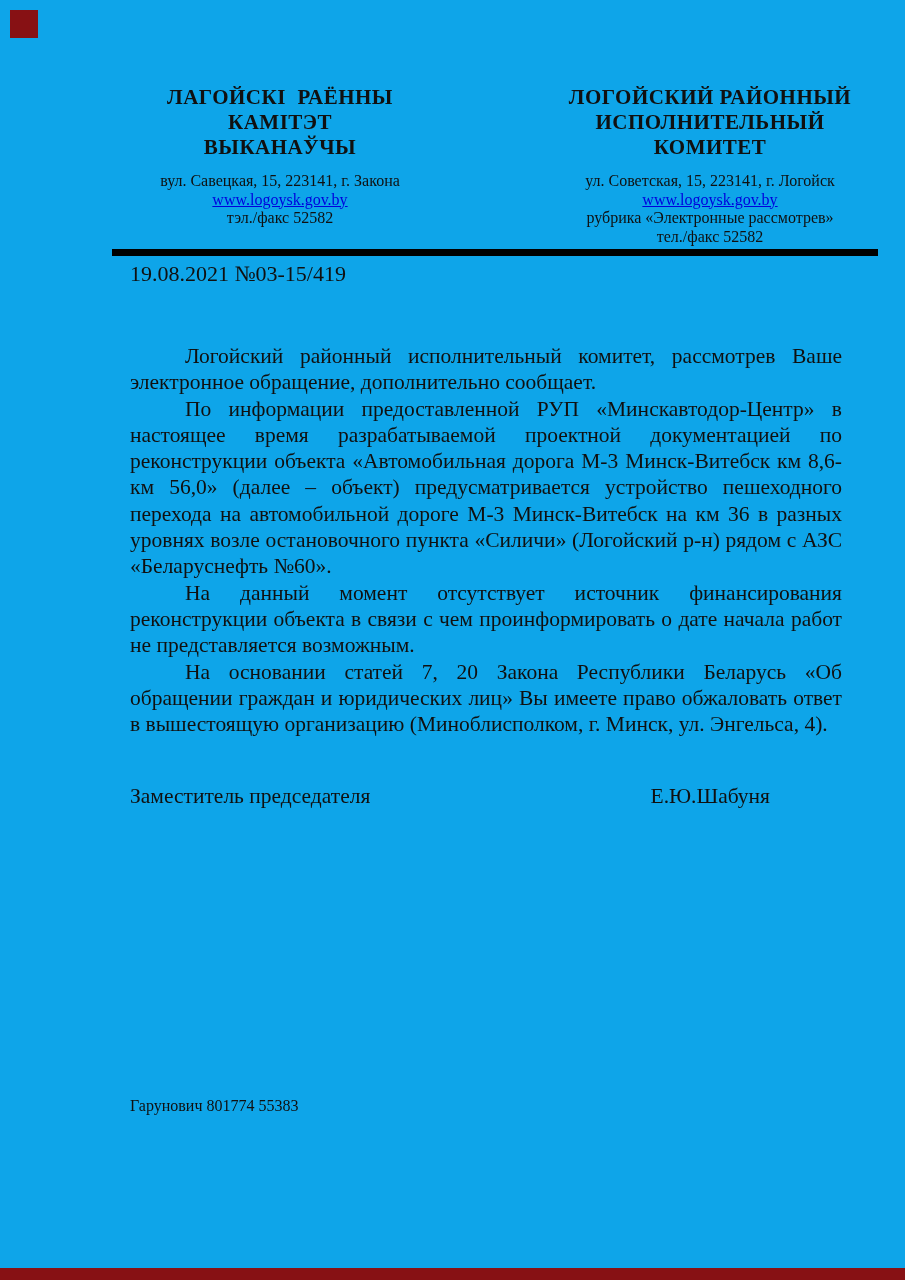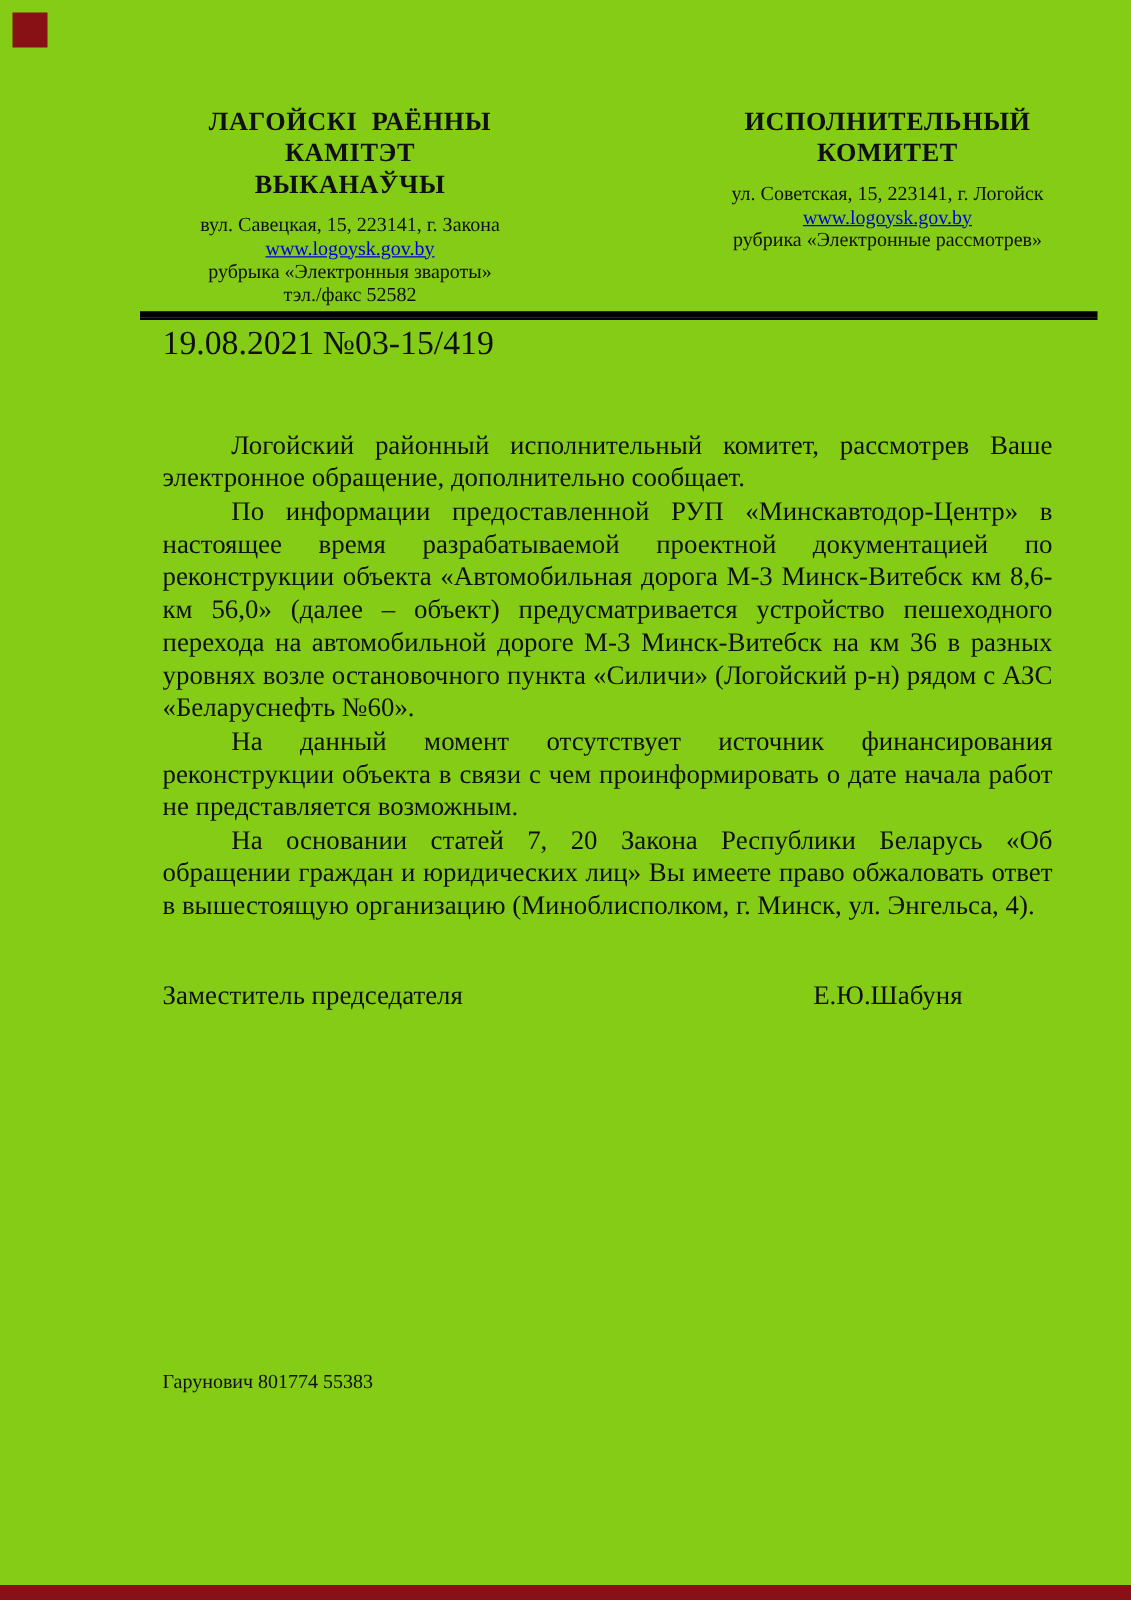--- a/index.html
+++ b/index.html
@@ -6,21 +6,21 @@
     --accent-red:#871114;
     --link-blue:#0000dd;
     --ink:#101010;
   }
   *{margin:0;padding:0;box-sizing:border-box;}
   html,body{background:#ffffff;}
   .page{
     position:relative;
     width:905px;
     height:1280px;
-    background:#84cc16;
+    background:#0ea5e9;
     overflow:hidden;
     font-family:"Liberation Serif","DejaVu Serif",serif;
     color:var(--ink);
   }
   
   .corner-mark{
     position:absolute;
     left:10px;top:10px;
     width:28px;height:28px;
     background:var(--accent-red);
@@ -59,21 +59,21 @@
   }
   .header-rule{
     margin:3px 27px 0 112px;
     height:2px;
     border-top:5px solid #000;
     border-bottom:2px solid #000;
   }
   
   .ref-line{
     margin:4px 0 0 130px;
-    font-size:27px;
+    font-size:22px;
     line-height:28px;
   }
   
   .letter-body{
     margin:55px 63px 0 130px;
     font-size:21.5px;
     line-height:26.3px;
     text-align:justify;
   }
   .letter-body p{
@@ -106,33 +106,34 @@
   <div class="letterhead">
     <div class="org left">
       <div class="org-title">
         <div>ЛАГОЙСКІ  РАЁННЫ</div>
         <div>КАМІТЭТ</div>
         <div>ВЫКАНАЎЧЫ</div>
       </div>
       <div class="org-contacts">
         <div>вул. Савецкая, 15, 223141, г. Закона</div>
         <div><span class="org-link">www.logoysk.gov.by</span></div>
-        <div>рубрыка «Электронныя звароты»</div>
         <div>тэл./факс 52582</div>
       </div>
     </div>
     <div class="org right">
       <div class="org-title">
+        <div>ЛОГОЙСКИЙ РАЙОННЫЙ</div>
         <div>ИСПОЛНИТЕЛЬНЫЙ</div>
         <div>КОМИТЕТ</div>
       </div>
       <div class="org-contacts">
         <div>ул. Советская, 15, 223141, г. Логойск</div>
         <div><span class="org-link">www.logoysk.gov.by</span></div>
         <div>рубрика «Электронные рассмотрев»</div>
+        <div>тел./факс 52582</div>
       </div>
     </div>
   </div>
 
   <div class="header-rule"></div>
 
   <div class="ref-line">19.08.2021 №03-15/419</div>
 
   <div class="letter-body">
     <p>Логойский районный исполнительный комитет, рассмотрев Ваше электронное обращение, дополнительно сообщает.</p>

